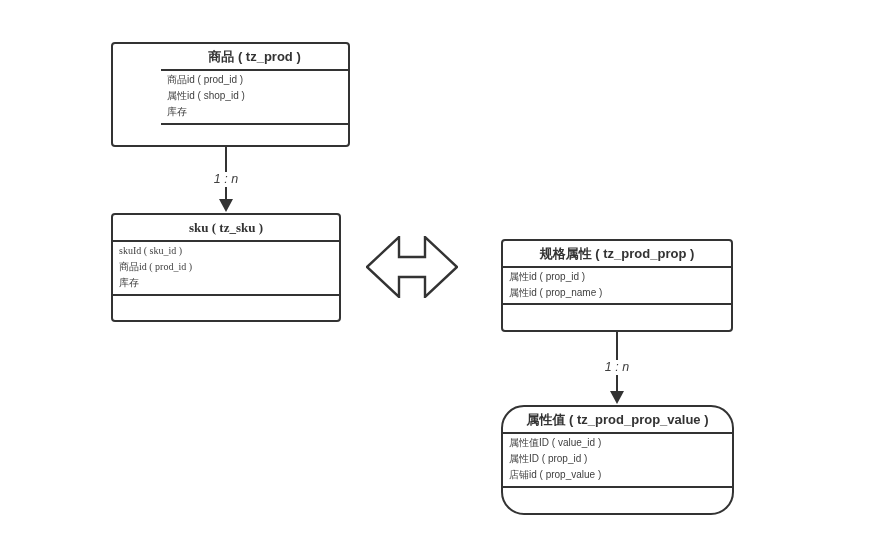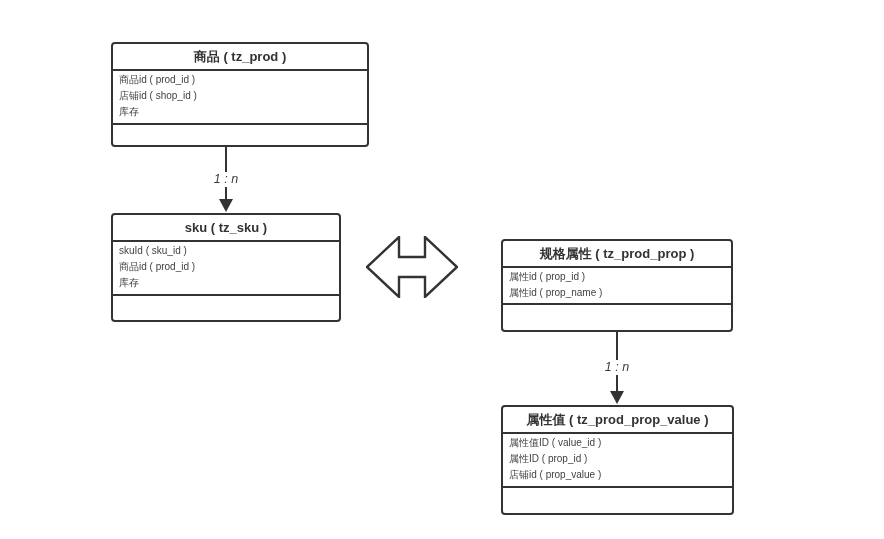--- a/index.html
+++ b/index.html
@@ -47,24 +47,24 @@
   }
   .tbl-fields .row {
     font-size: 10px;
     line-height: 16.2px;
     white-space: nowrap;
     color: #3f3f3f;
   }
   .tbl-empty {
     flex: 1 1 auto;
   }
-  #tbl-prod        { left: 111px; top: 42px;  width: 258px; height: 105px; }
-  #tbl-sku         { left: 111px; top: 213px; width: 230px; height: 109px; }
+  #tbl-prod        { left: 111px; top: 42px;  width: 239px; height: 105px; padding-left: 48px; }
+  #tbl-sku         { left: 111px; top: 213px; width: 230px; height: 109px; font-family: Liberation Serif, serif; }
   #tbl-prop        { left: 501px; top: 239px; width: 232px; height: 93px;  }
-  #tbl-prop-value  { left: 501px; top: 405px; width: 233px; height: 110px; }
+  #tbl-prop-value  { left: 501px; top: 405px; width: 233px; height: 110px; border-radius: 23px; }
 
   
   .vline {
     position: absolute;
     width: 2px;
     background: #333333;
     z-index: 1;
   }
   #conn1-line { left: 225px; top: 147px; height: 53px; }
   #conn2-line { left: 616px; top: 332px; height: 60px; }
@@ -105,21 +105,21 @@
 </style>
 </head>
 <body>
 
 <div class="canvas">
 
   <div class="tbl" id="tbl-prod">
     <div class="tbl-title">商品 ( tz_prod )</div>
     <div class="tbl-fields">
       <div class="row">商品id ( prod_id )</div>
-      <div class="row">店铺id ( shop_id )</div>
+      <div class="row">属性id ( shop_id )</div>
       <div class="row">库存</div>
     </div>
     <div class="tbl-empty"></div>
   </div>
 
   <div class="vline" id="conn1-line"></div>
   <div class="arrow-down" id="conn1-head"></div>
   <div class="rel-label" id="conn1-label">1 : n</div>
 
   <div class="tbl" id="tbl-sku">

